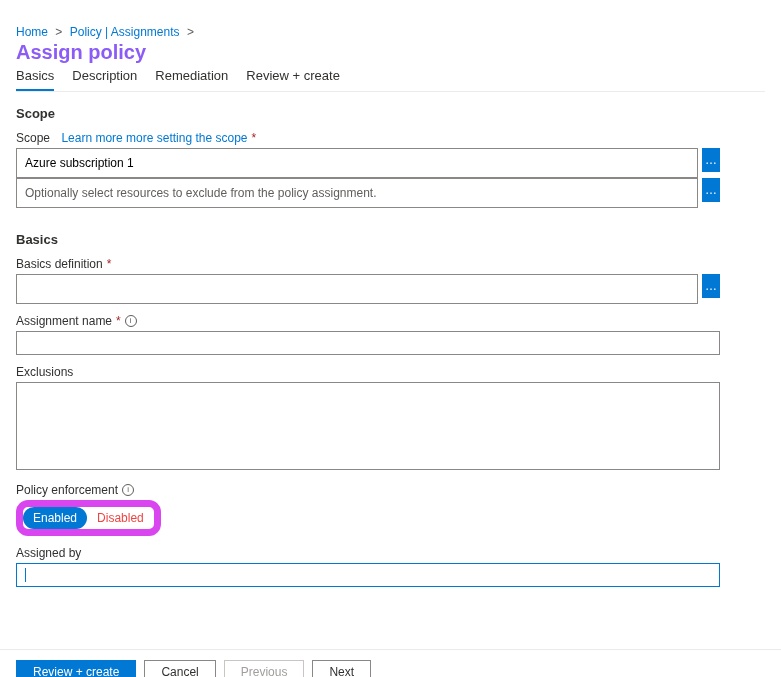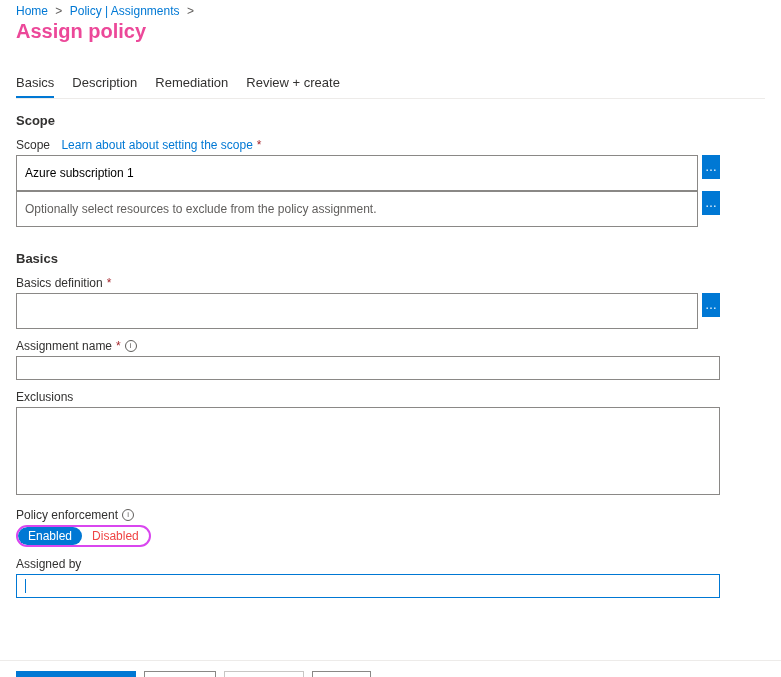--- a/index.html
+++ b/index.html
@@ -1,37 +1,37 @@
 <!DOCTYPE html>
 <html><head>
   <meta charset="utf-8">
   <style>
     * { box-sizing: border-box; margin: 0; padding: 0; }
     body { font-family: "Segoe UI", -apple-system, Arial, sans-serif; font-size: 13px; color: #323130; background: #fff; width: 781px; }
-    .page { padding: 4px 16px 0 16px; }
+    .page { padding: 25px 16px 0 16px; }
     .breadcrumb { font-size: 12px; color: #605e5c; margin-bottom: 2px; }
     .breadcrumb a { color: #0078d4; text-decoration: none; }
     .breadcrumb .sep { color: #605e5c; margin: 0 4px; }
-    .page-title { font-size: 20px; font-weight: 600; color: #ec4899; margin-bottom: 28px; }
+    .page-title { font-size: 20px; font-weight: 600; color: #8b5cf6; }
     .tabs { display: flex; gap: 18px; border-bottom: 1px solid #edebe9; margin-bottom: 14px; }
     .tab { font-size: 13px; color: #323130; padding: 4px 0 6px 0; cursor: pointer; border-bottom: 2px solid transparent; }
     .tab.active { border-bottom: 2px solid #0078d4; font-weight: 400; }
     .section-heading { font-size: 13px; font-weight: 600; color: #323130; margin-top: 4px; margin-bottom: 4px; }
     .label-row { font-size: 12px; color: #323130; margin-top: 10px; margin-bottom: 3px; display: flex; align-items: center; gap: 4px; }
     .scope-link { color: #0078d4; text-decoration: none; font-size: 12px; }
     .req { color: #a4262c; }
     .info-icon { display: inline-flex; align-items: center; justify-content: center; width: 12px; height: 12px; border: 1px solid #605e5c; border-radius: 50%; font-size: 8px; color: #605e5c; line-height: 1; }
     .field-row { display: flex; align-items: stretch; gap: 4px; width: 704px; }
-    .field-row input[type=text] { flex: 1; height: 36px; border: 1px solid #8a8886; padding: 0 8px; font-size: 12px; font-family: inherit; }
+    .field-row input[type=text] { flex: 1; height: 30px; border: 1px solid #8a8886; padding: 0 8px; font-size: 12px; font-family: inherit; }
     .field-row input[type=text]::placeholder { color: #605e5c; }
     .single-input { width: 704px; height: 24px; border: 1px solid #8a8886; padding: 0 8px; font-size: 12px; font-family: inherit; }
     .focused-input { border: 1px solid #0078d4; outline: none; }
     .picker-btn { width: 18px; height: 24px; background: #0078d4; color: #fff; border: none; display: flex; align-items: center; justify-content: center; font-size: 12px; cursor: pointer; }
     .desc-area { width: 704px; height: 88px; border: 1px solid #8a8886; resize: none; font-size: 12px; font-family: inherit; padding: 4px 8px; }
-    .toggle-group { display: inline-flex; border: 2px solid #d946ef; border-radius: 12px; overflow: hidden; height: 22px; align-items: stretch; justify-content: space-between; }
+    .toggle-group { display: inline-flex; border: 7px solid #d946ef; border-radius: 12px; overflow: hidden; height: 36px; align-items: stretch; justify-content: space-between; }
     .toggle-opt { padding: 0 10px; font-size: 12px; display: flex; align-items: center; cursor: pointer; background: none; border: none; color: #ef4444; font-family: inherit; }
     .toggle-opt.selected { background: #0078d4; color: #fff; border-radius: 12px; }
     .spacer { height: 20px; }
     .footer-sep { border-top: 1px solid #edebe9; margin-top: 62px; }
     .footer { display: flex; gap: 8px; padding: 10px 16px 12px 16px; }
     .btn { height: 24px; padding: 0 16px; font-size: 12px; border: 1px solid #8a8886; background: #fff; color: #323130; cursor: pointer; font-family: inherit; }
     .btn.primary { background: #0078d4; border-color: #0078d4; color: #fff; }
     .btn.disabled { color: #a19f9d; border-color: #c8c6c4; background: #fff; cursor: default; }
     .caret { display: inline-block; width: 1px; height: 14px; background: #0078d4; vertical-align: middle; }
   </style>
@@ -54,21 +54,21 @@
     <div class="tab">Description</div>
     <div class="tab">Remediation</div>
     <div class="tab">Review + create</div>
   </div>
 
   
   <div class="section-heading">Scope</div>
 
   <div class="label-row">
     <span>Scope</span>&nbsp;
-    <a href="#" class="scope-link">Learn about about setting the scope</a>
+    <a href="#" class="scope-link">Learn more more setting the scope</a>
     <span class="req">*</span>
   </div>
   <div class="field-row">
     <input type="text" value="Azure subscription 1" style="">
     <button class="picker-btn">…</button>
   </div>
 
   <div class="field-row">
     <input type="text" placeholder="Optionally select resources to exclude from the policy assignment." style="">
     <button class="picker-btn">…</button>

